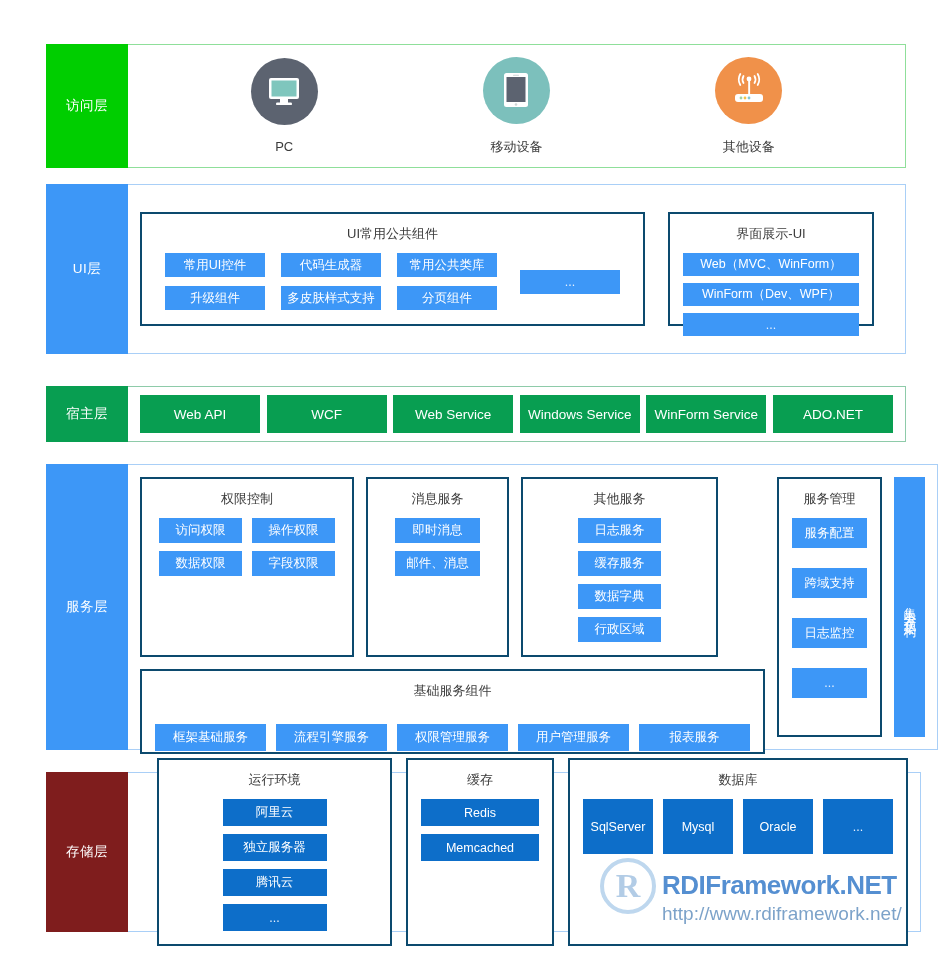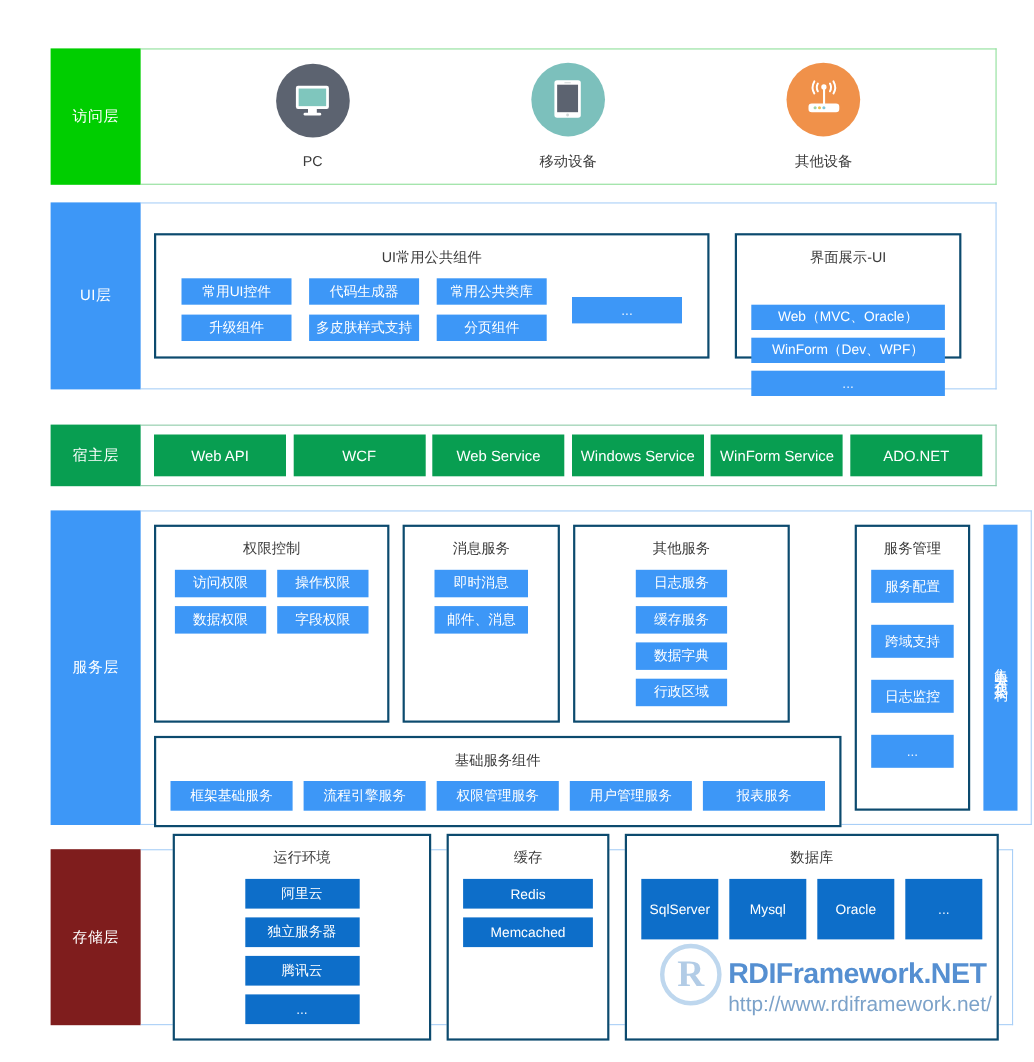--- a/index.html
+++ b/index.html
@@ -73,21 +73,21 @@
   .chip-deep { background: #0d6ec9; }
 
   
   .ui-inner { display: flex; width: 100%; align-items: stretch; padding: 0 12px; gap: 23px; }
   .ui-common { flex: 0 0 505px; height: 114px; }
   .ui-common .chip { width: 100px; height: 24px; }
   .ui-common-row { display: flex; gap: 16px; align-items: flex-end; }
   .ui-common-body { display: flex; align-items: center; gap: 23px; width: 100%; justify-content: center; }
   .ui-common-grid { display: flex; flex-direction: column; gap: 9px; }
   .ui-dots { width: 100px; height: 24px; }
-  .ui-display { flex: 0 0 200px; height: 114px; gap: 24px; }
+  .ui-display { flex: 0 0 200px; height: 114px; }
   .ui-display .chip { width: 176px; height: 23px; }
   .ui-display-col { display: flex; flex-direction: column; gap: 7px; }
 
   
   .host-row { display: flex; width: 100%; justify-content: space-between; padding: 0 12px; }
   .host-chip {
     background: #089e51; color: #fff;
     height: 38px; width: 120px;
     display: flex; align-items: center; justify-content: center;
     font-size: 13.5px;
@@ -95,21 +95,21 @@
 
   
   .svc-wrap { display: flex; width: 100%; padding: 12px; gap: 12px; align-items: stretch; }
   .svc-left { display: flex; flex-direction: column; gap: 12px; flex: 1 1 auto; }
   .svc-top { display: flex; gap: 12px; }
   .svc-perm { flex: 0 0 214px; }
   .svc-msg  { flex: 0 0 143px; }
   .svc-other{ flex: 0 0 197px; }
   .svc-perm .chip, .svc-other .chip { width: 83px; height: 25px; }
   .svc-msg .chip { width: 85px; height: 25px; }
-  .svc-base { height: 85px; }
+  .svc-base { height: 85px; gap: 14px; }
   .svc-base .chip { width: 111px; height: 27px; }
   .svc-mgmt { flex: 0 0 100px; }
   .svc-mgmt .chip { width: 75px; height: 30px; }
   .svc-mgmt-col { display: flex; flex-direction: column; gap: 20px; }
   .svc-dist {
     flex: 0 0 31px; background: #3d97f7; color: #fff;
     display: flex; align-items: center; justify-content: center;
     font-size: 12.5px; writing-mode: vertical-rl; letter-spacing: 3px;
   }
   .svc-right { display: flex; gap: 12px; align-items: stretch; }
@@ -216,21 +216,21 @@
                 <div class="chip">分页组件</div>
               </div>
             </div>
             <div class="chip dim ui-dots">...</div>
           </div>
         </div>
 
         <div class="card ui-display">
           <div class="card-title">界面展示-UI</div>
           <div class="ui-display-col">
-            <div class="chip">Web（MVC、Oracle）</div>
+            <div class="chip">Web（MVC、WinForm）</div>
             <div class="chip">WinForm（Dev、WPF）</div>
             <div class="chip dim">...</div>
           </div>
         </div>
 
       </div>
     </div>
   </div>
 
   <div class="layer l-host" style="left:46px; top:386px; width:860px; height:56px;">

